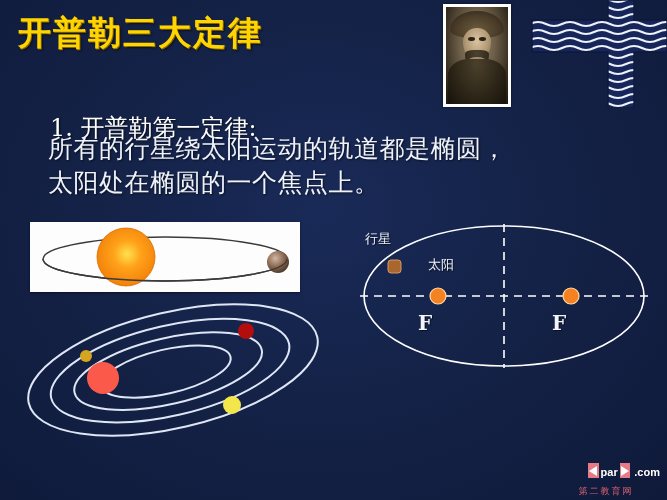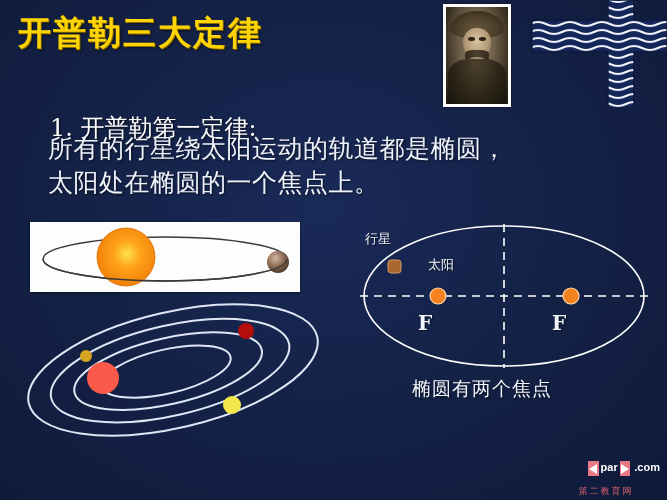--- a/index.html
+++ b/index.html
@@ -207,21 +207,21 @@
     position: absolute;
     left: 552px;
     top: 461px;
     width: 108px;
     height: 32px;
   }
   .wm-row {
     position: relative;
     height: 17px;
     display: flex;
-    align-items: flex-start;
+    align-items: flex-end;
     margin-left: 36px;
   }
   .wm-box {
     width: 26px;
     height: 15px;
     background: #e87a85;
     display: flex;
     align-items: center;
     justify-content: center;
   }
@@ -353,21 +353,20 @@
       <rect x="36" y="42" width="13" height="13" rx="3" fill="#a9672f" stroke="#d49a5e" stroke-width="1"></rect>
       <circle cx="86" cy="78" r="8" fill="#f58220" stroke="#ffd9a8" stroke-width="1.2"></circle>
       <circle cx="219" cy="78" r="8" fill="#f58220" stroke="#ffd9a8" stroke-width="1.2"></circle>
     </svg>
     <div class="lbl lbl-planet">行星</div>
     <div class="lbl lbl-sun">太阳</div>
     <div class="lbl lbl-f1">F</div>
     <div class="lbl lbl-f2">F</div>
   </div>
 
-  <div class="caption">椭圆有两个焦点</div>
 
   <div class="watermark">
     <div class="wm-row">
       <div class="wm-box">
         <span class="wm-tri-l"></span>
       </div>
       <span class="wm-text">par</span>
       <div class="wm-box">
         <span class="wm-tri-r"></span>
       </div>

